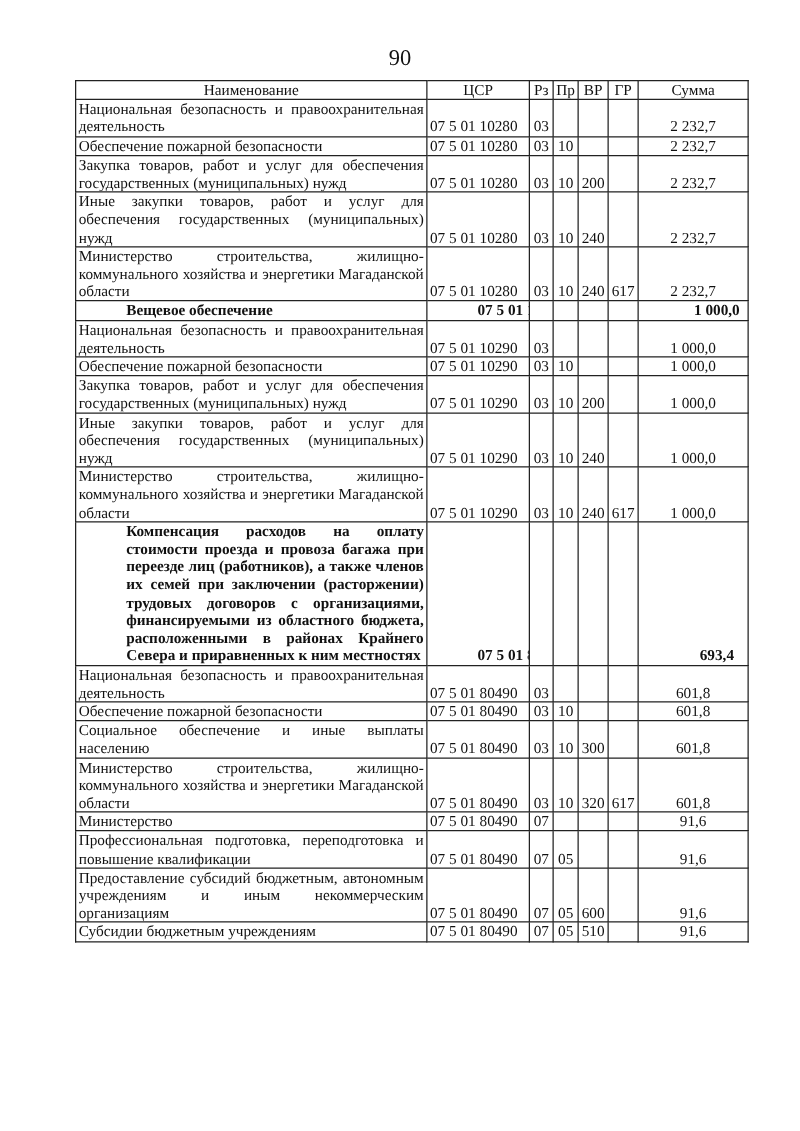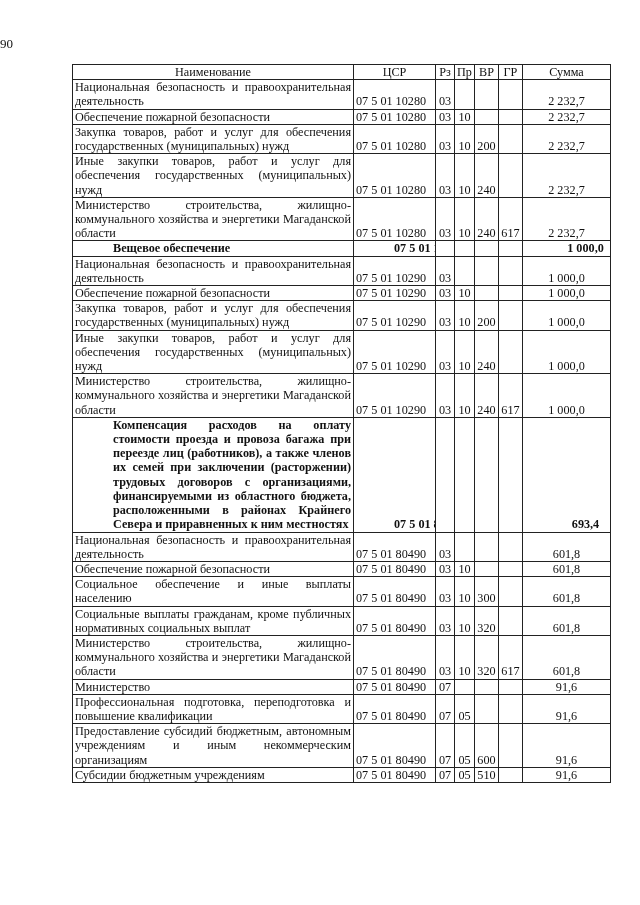--- a/index.html
+++ b/index.html
@@ -1,18 +1,18 @@
 <!DOCTYPE html>
 <html><head>
 <meta charset="utf-8">
 <style>
   html, body { margin: 0; padding: 0; background: #ffffff; }
   body { width: 640px; height: 905px; position: relative; font-family: "Liberation Serif", "DejaVu Serif", serif; color: #111; }
-  .page-num { position: absolute; top: 36px; left: 0; width: 640px; font-size: 13px; }
-  table { position: absolute; top: 64px; left: 72px; border-collapse: collapse; table-layout: fixed; width: 538px; font-size: 12.2px; line-height: 14.2px; }
+  .page-num { position: absolute; top: 36px; left: 0; width: 640px; text-align: center; font-size: 18px; }
+  table { position: absolute; top: 64px; left: 60px; border-collapse: collapse; table-layout: fixed; width: 538px; font-size: 12.2px; line-height: 14.2px; }
   td, th { border: 1px solid #222; padding: 0 2px; vertical-align: bottom; overflow: hidden; }
   th { font-weight: normal; text-align: center; vertical-align: middle; height: 14px; }
   td.name { text-align: justify; text-align-last: left; }
   td.csr { white-space: nowrap; }
   td.c { text-align: center; }
   td.sum { text-align: center; white-space: nowrap; }
   tr.bold td { font-weight: bold; padding-left: 40px; }
 </style>
 </head>
 <body>
@@ -170,29 +170,20 @@
       <tr>
         <td class="name">Социальное обеспечение и иные выплаты населению</td>
         <td class="csr">07 5 01 80490</td>
         <td class="c">03</td>
         <td class="c">10</td>
         <td class="c">300</td>
         <td class="c"></td>
         <td class="sum">601,8</td>
       </tr>
       <tr>
-        <td class="name">Социальные выплаты гражданам, кроме публичных нормативных социальных выплат</td>
-        <td class="csr">07 5 01 80490</td>
-        <td class="c">03</td>
-        <td class="c">10</td>
-        <td class="c">320</td>
-        <td class="c"></td>
-        <td class="sum">601,8</td>
-      </tr>
-      <tr>
         <td class="name">Министерство строительства, жилищно-коммунального хозяйства и энергетики Магаданской области</td>
         <td class="csr">07 5 01 80490</td>
         <td class="c">03</td>
         <td class="c">10</td>
         <td class="c">320</td>
         <td class="c">617</td>
         <td class="sum">601,8</td>
       </tr>
       <tr>
         <td class="name">Министерство</td>

